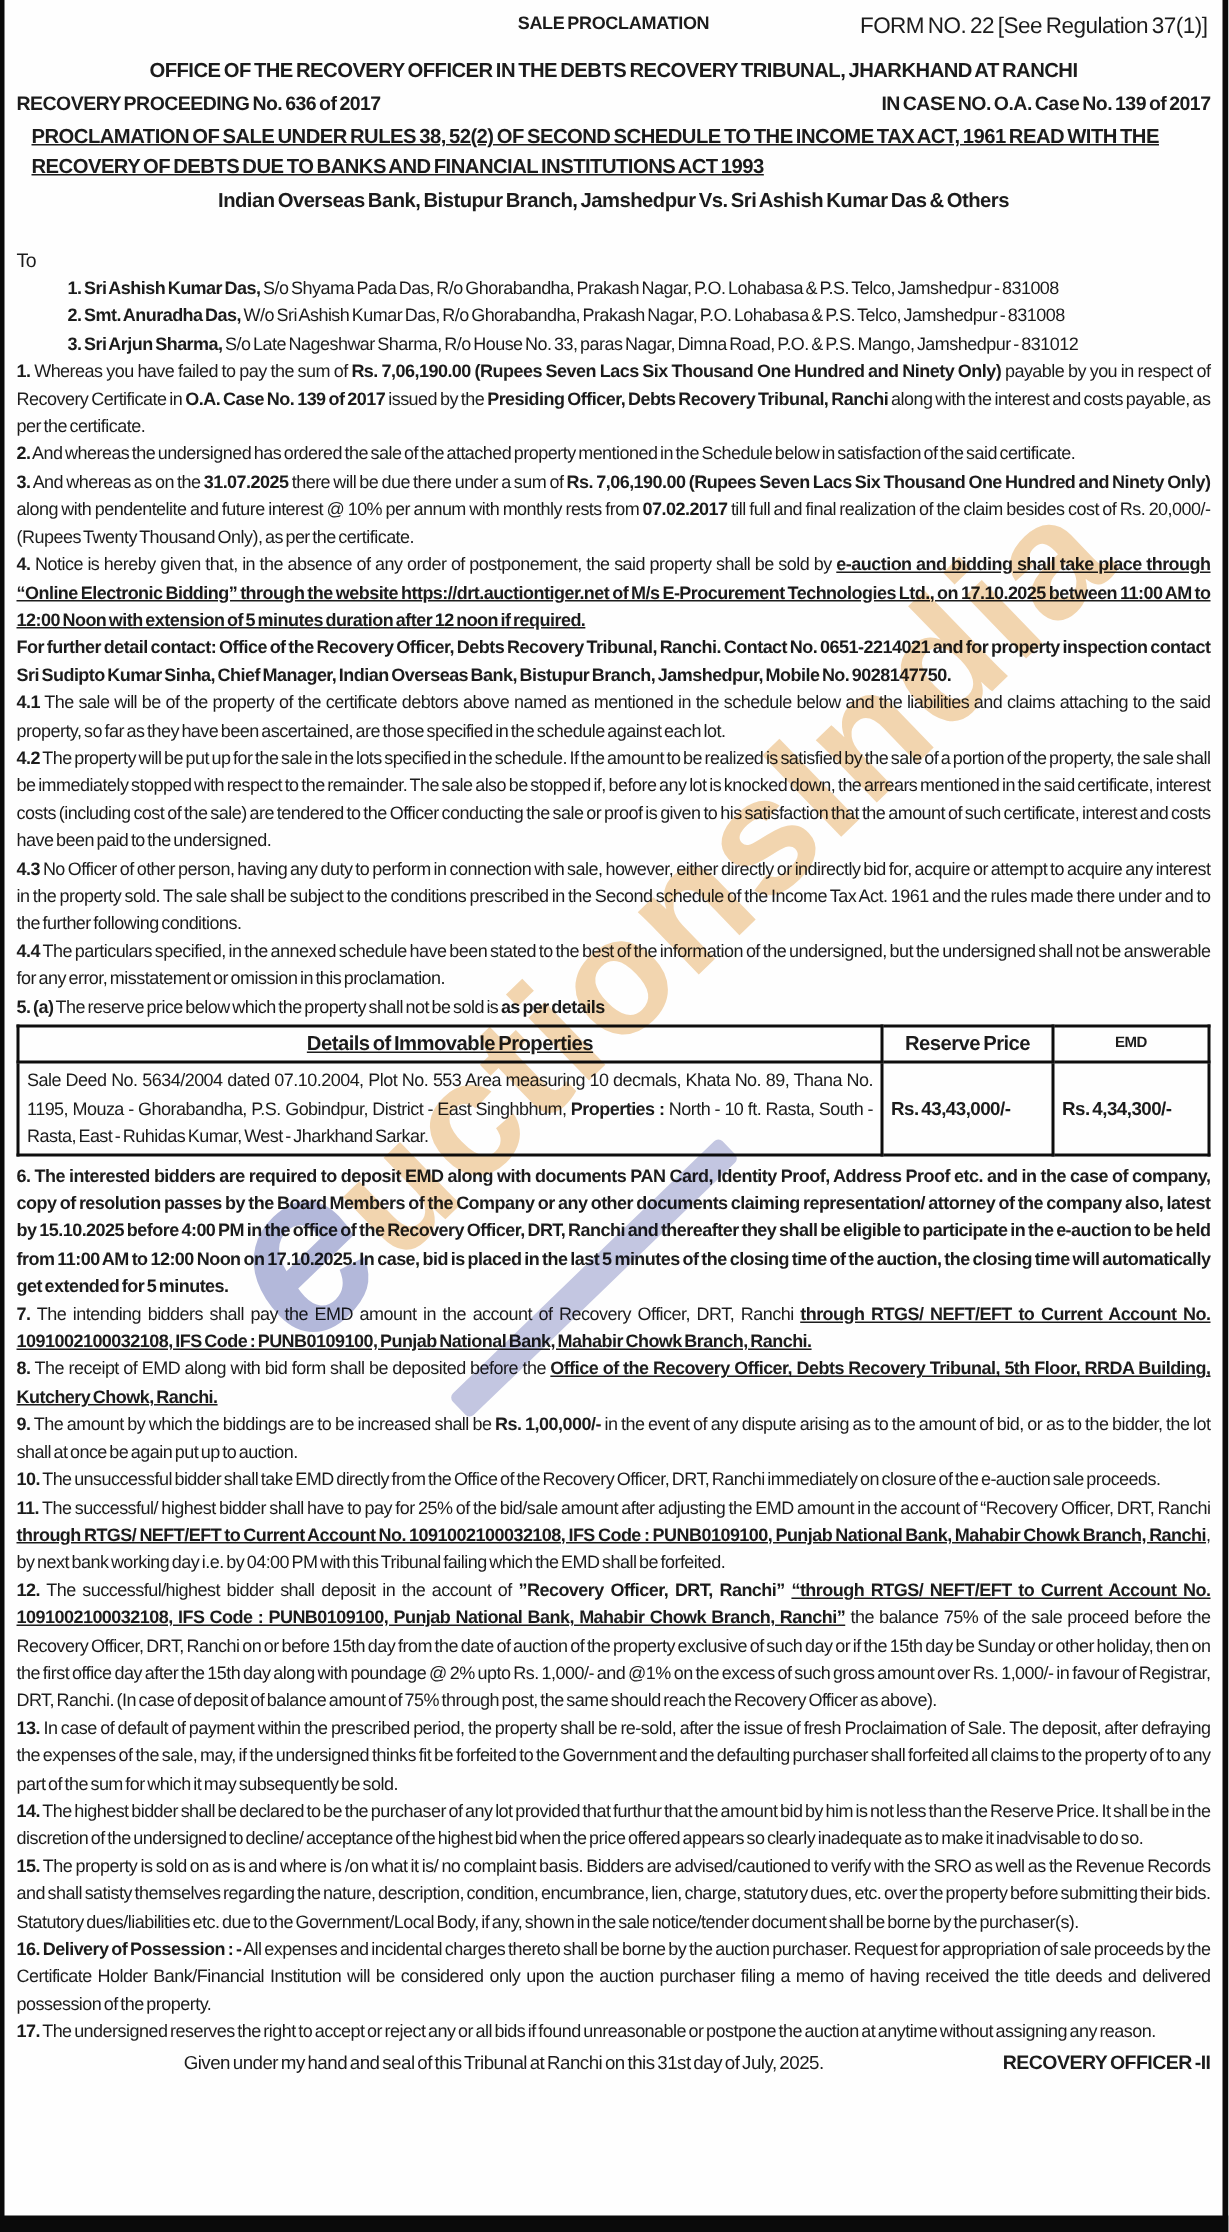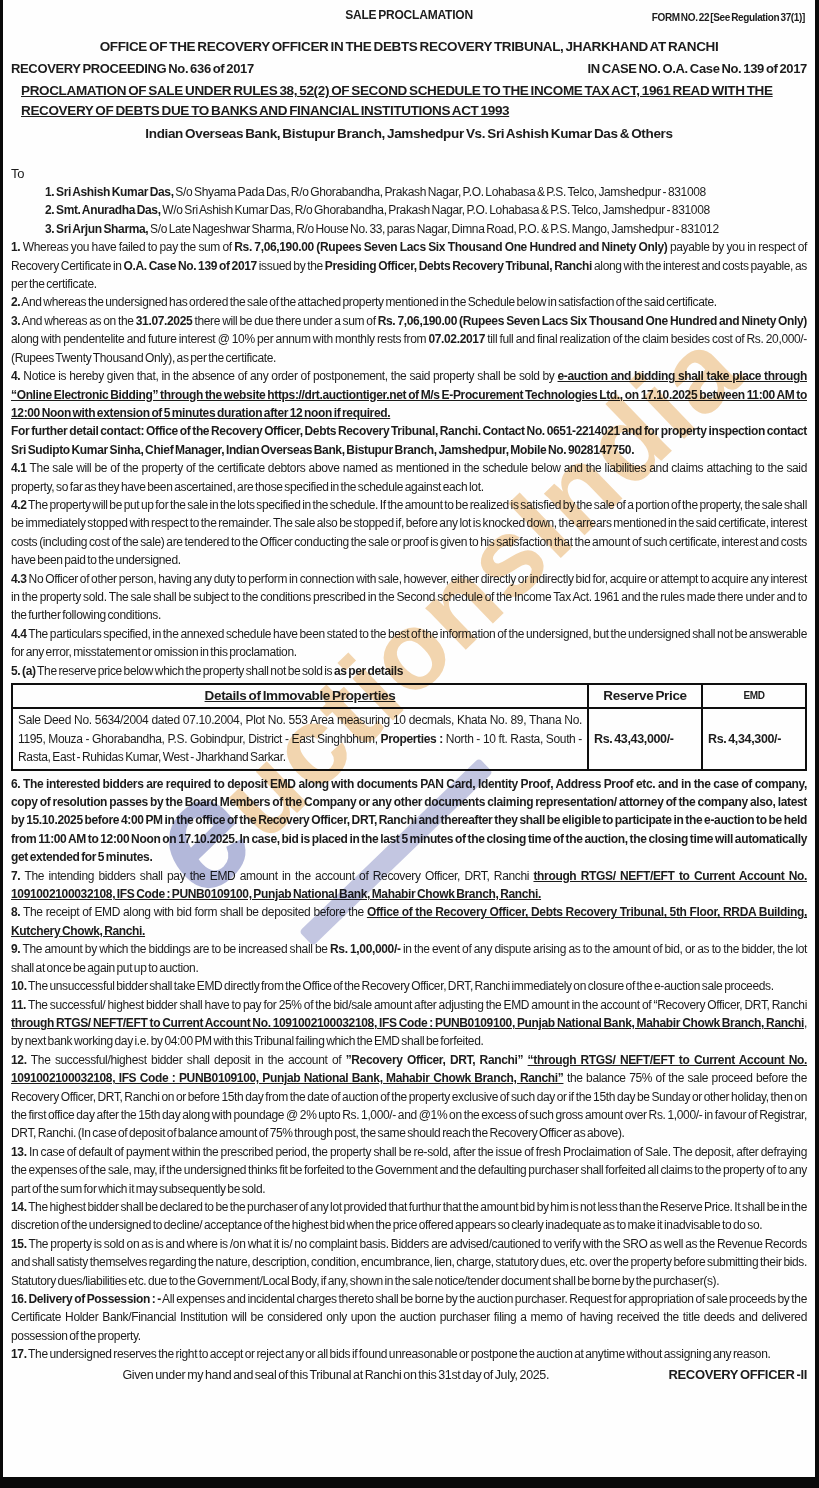--- a/index.html
+++ b/index.html
@@ -18,21 +18,21 @@
   .content{
     position:relative;z-index:1;
     padding:4px 8px 2px 8px;
     font-size:12px;line-height:18.4px;
     letter-spacing:-0.35px;word-spacing:-1.3px;
   }
   .b{font-weight:700;}
   .u{text-decoration:underline;}
   .hdr-row1{position:relative;text-align:center;margin-top:2px;}
   .title{display:inline-block;font-size:12px;font-weight:700;letter-spacing:-0.2px;margin:0;}
-  .form-no{position:absolute;right:2px;top:3px;font-size:10px;font-weight:700;}
+  .form-no{position:absolute;right:2px;top:3px;font-size:15px;font-weight:400;}
   .office-line{text-align:center;font-size:13.5px;font-weight:700;margin-top:14px;}
   .case-row{display:flex;justify-content:space-between;font-size:13px;font-weight:700;margin-top:3px;}
   .proclamation-line{text-align:left;font-size:13.5px;font-weight:700;text-decoration:underline;line-height:20px;margin-top:3px;padding:0 10px;}
   .parties-line{text-align:center;font-size:13.5px;font-weight:700;margin-top:4px;}
   .to-label{font-size:13px;margin-top:21px;}
   .addressee{margin-left:34px;text-align:justify;}
   .para{text-align:justify;}
   table.schedule{
     width:100%;border-collapse:collapse;margin:3px 0 4px 0;
     table-layout:fixed;

